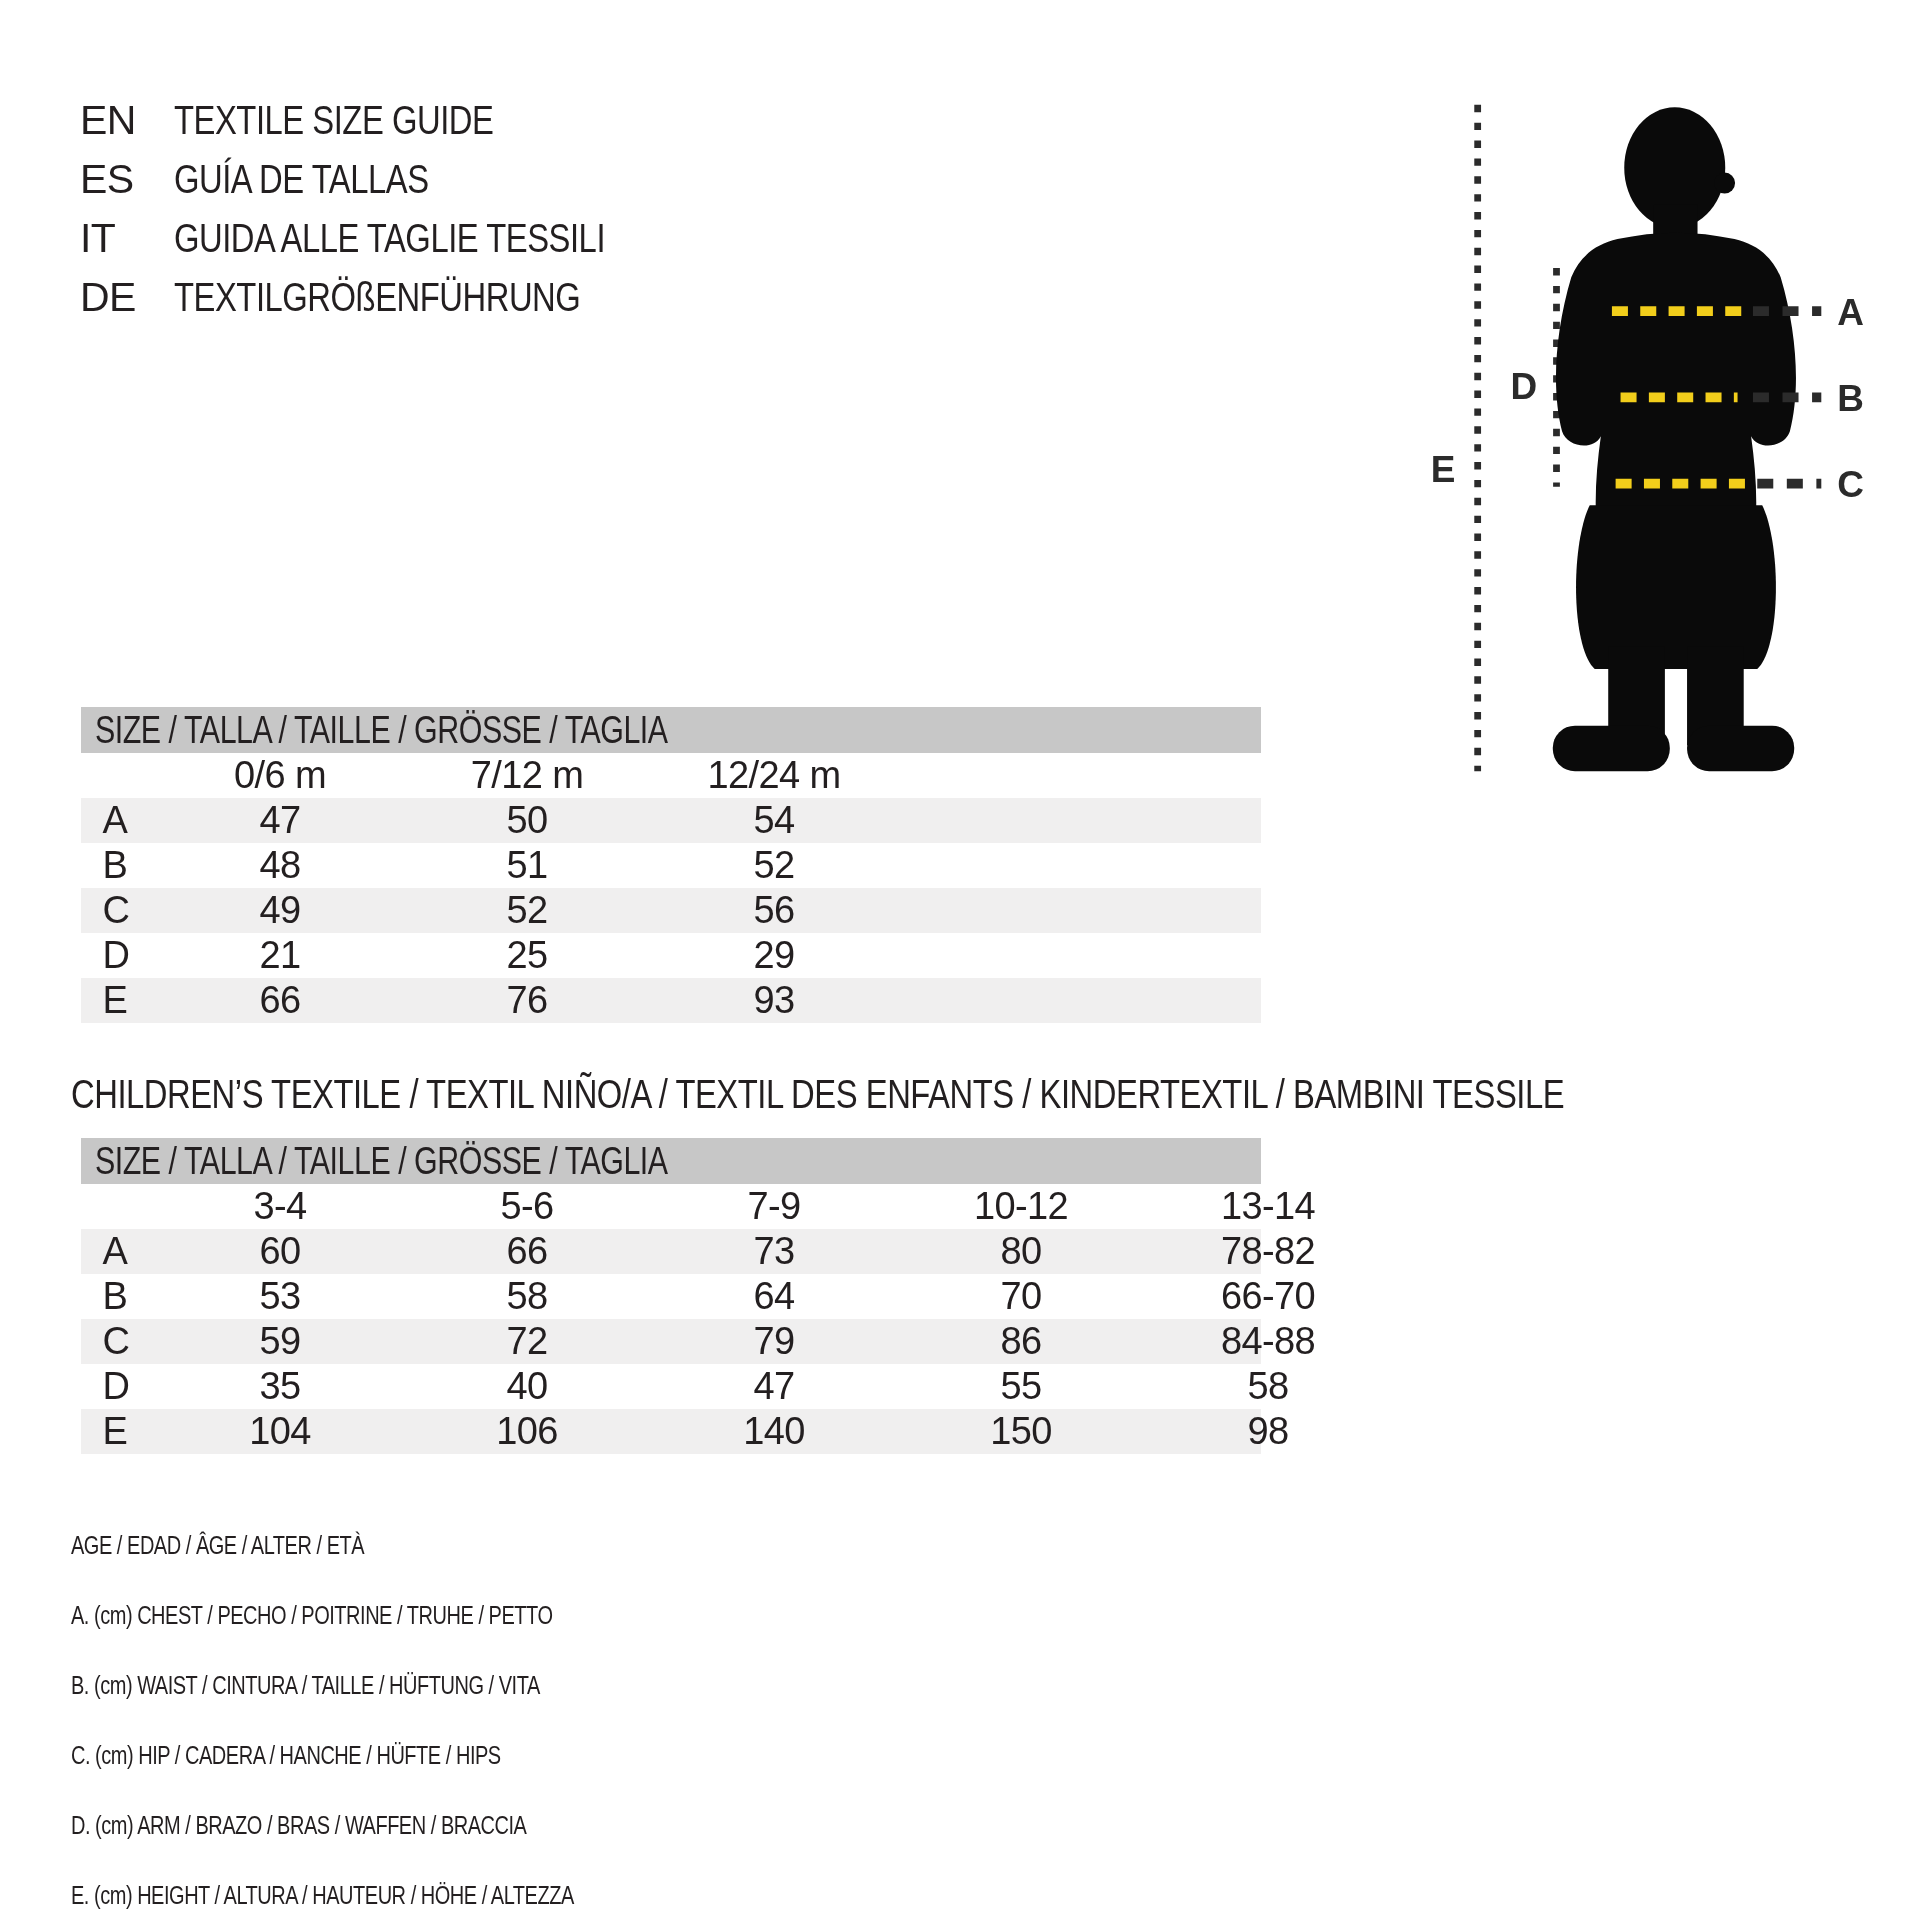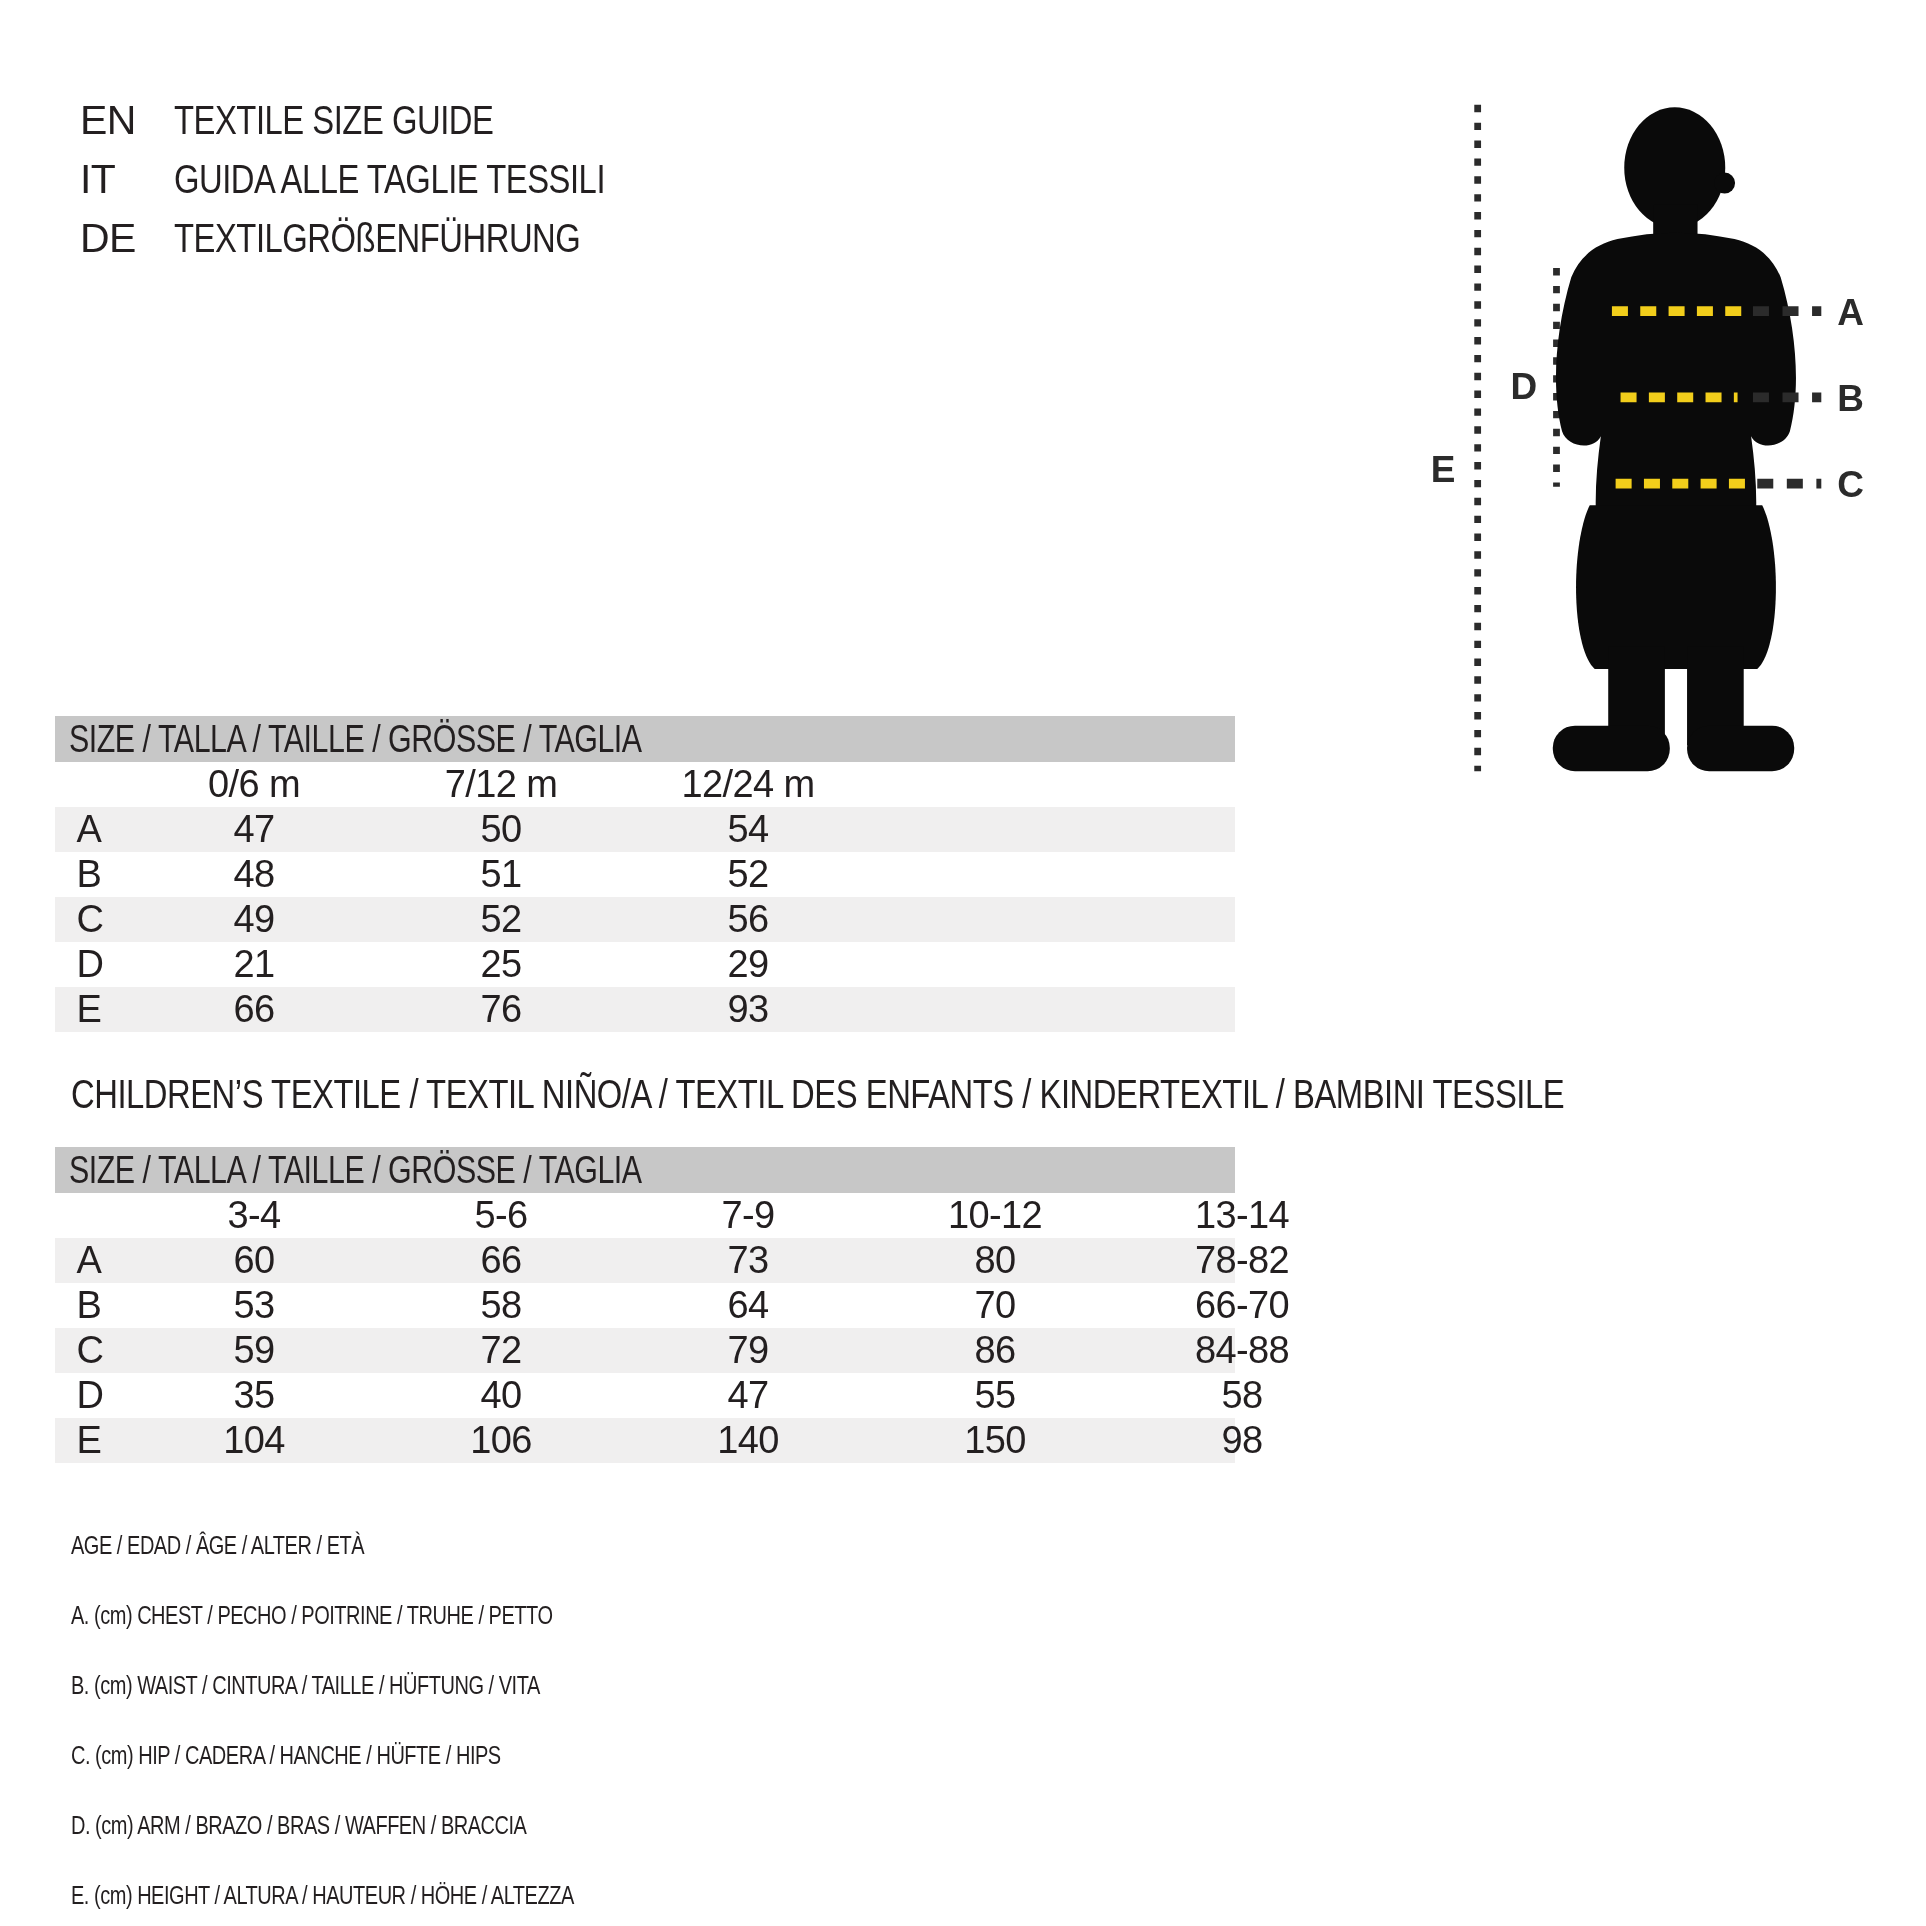--- a/index.html
+++ b/index.html
@@ -23,21 +23,21 @@
   .cond{display:inline-block;transform:scaleX(.8);transform-origin:0 50%;white-space:nowrap;}
   
   .lang{position:absolute;left:80px;top:91px;}
   .lang-row{display:flex;height:59px;align-items:center;font-size:41px;letter-spacing:-0.6px;}
   .lang-code{width:94px;flex:0 0 auto;}
   
   .sec-title{position:absolute;left:71px;font-size:41px;letter-spacing:-0.6px;white-space:nowrap;}
   #babies-title{top:640px;}
   #children-title{top:1071px;}
   
-  .sizetable{position:absolute;left:55px;width:1180px;margin-top:9px;}
+  .sizetable{position:absolute;left:81px;width:1180px;}
   #babies-table{top:707px;}
   #children-table{top:1138px;}
   .thead{
     height:46px;background:var(--table_header_bg);
     display:flex;align-items:center;
     padding-left:13.6px;box-sizing:border-box;
     font-size:38px;letter-spacing:-0.6px;
   }
   .trow{display:flex;height:45px;align-items:center;gap:27px;}
   .trow.alt{background:var(--row_alt_bg);}
@@ -58,20 +58,24 @@
 <body>
 
 <div id="canvas">
 
   <section class="lang">
     <div class="lang-row">
       <span class="lang-code">EN</span>
       <span class="cond">TEXTILE SIZE GUIDE</span>
     </div>
     <div class="lang-row">
+      <span class="lang-code">ES</span>
+      <span class="cond">GUÍA DE TALLAS</span>
+    </div>
+    <div class="lang-row">
       <span class="lang-code">IT</span>
       <span class="cond">GUIDA ALLE TAGLIE TESSILI</span>
     </div>
     <div class="lang-row">
       <span class="lang-code">DE</span>
       <span class="cond">TEXTILGRÖßENFÜHRUNG</span>
     </div>
   </section>
 
   <svg id="figure" viewBox="0 0 846 1190" xmlns="http://www.w3.org/2000/svg">

